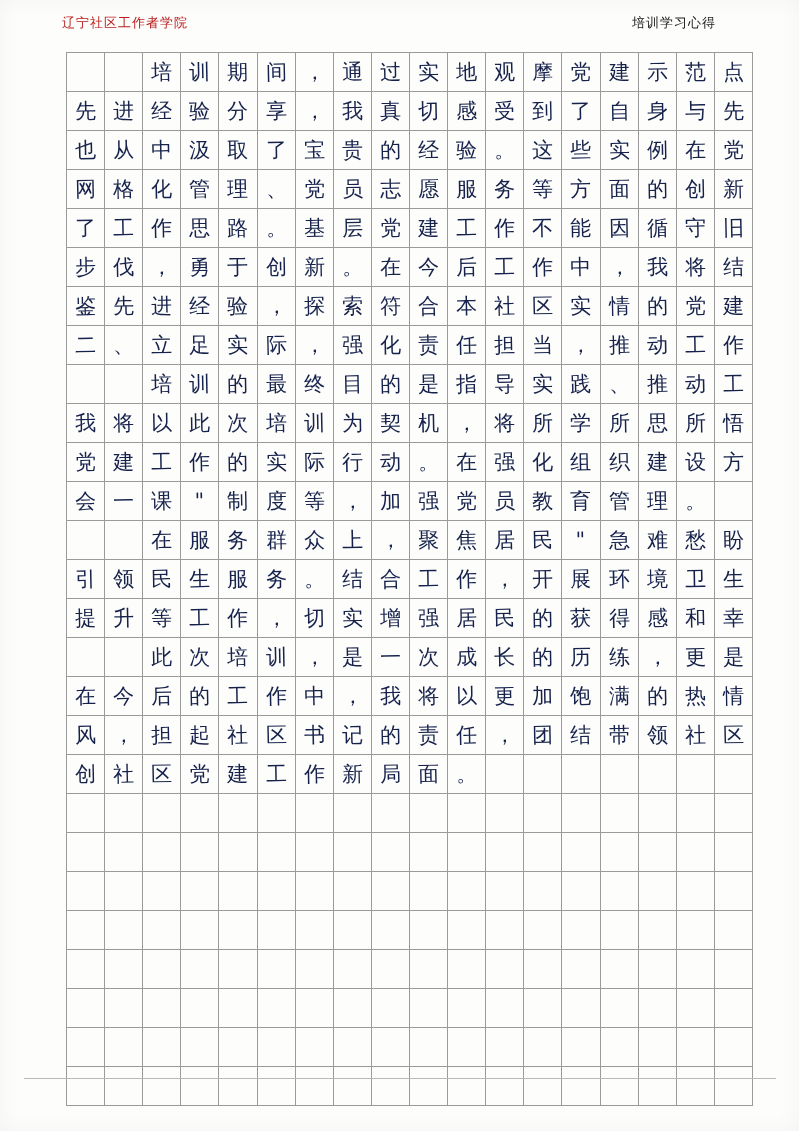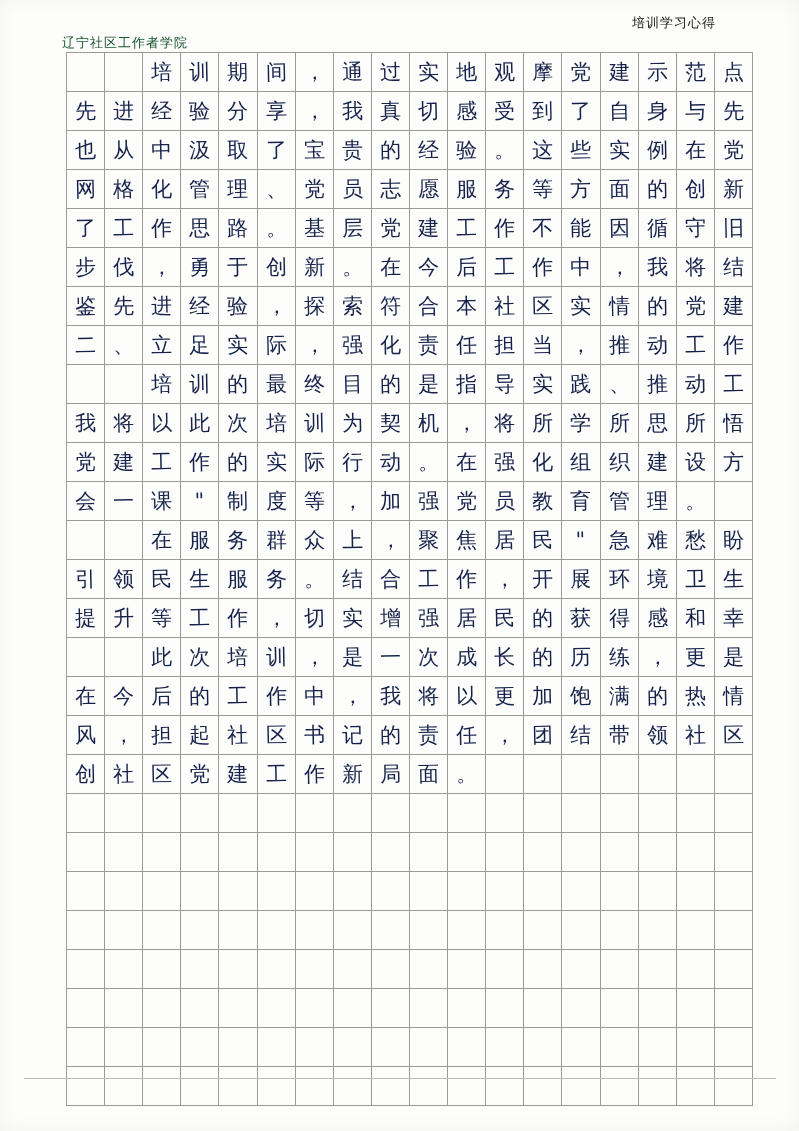--- a/index.html
+++ b/index.html
@@ -25,23 +25,22 @@
     left: 0;
     width: 799px;
     height: 26px;
   }
   .header .school {
     position: absolute;
     left: 62px;
     top: 0px;
     font-family: Liberation Serif, serif;
     font-size: 13px;
-    color: #14532d;
+    color: #b91c1c;
     letter-spacing: 1px;
-    margin-top: 20px;
   }
   .header .doc-title {
     position: absolute;
     left: 632px;
     top: 0px;
     font-family: Liberation Mono, monospace;
     font-size: 13px;
     color: #1b1b1b;
     letter-spacing: 1px;
   }

